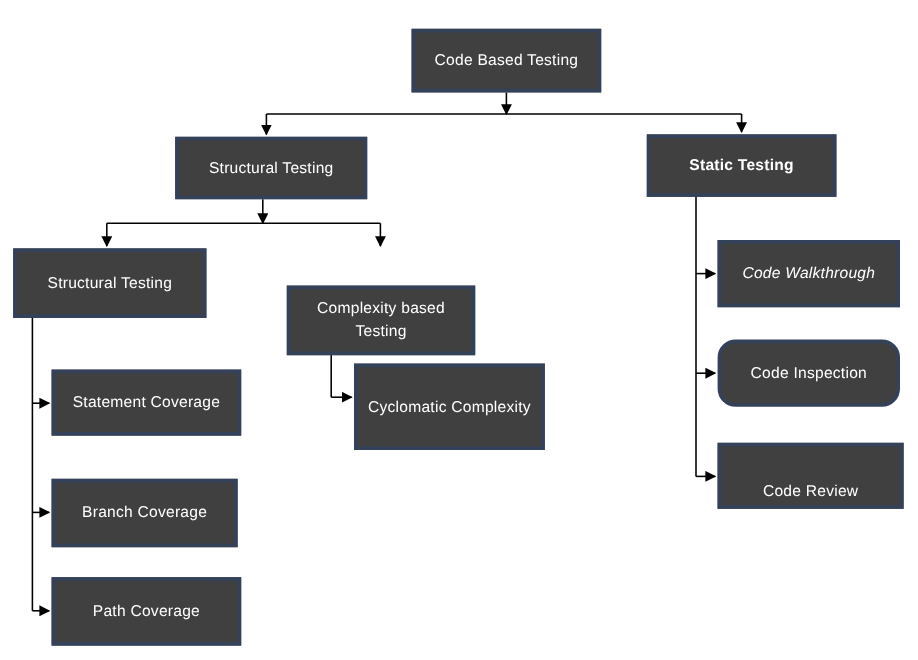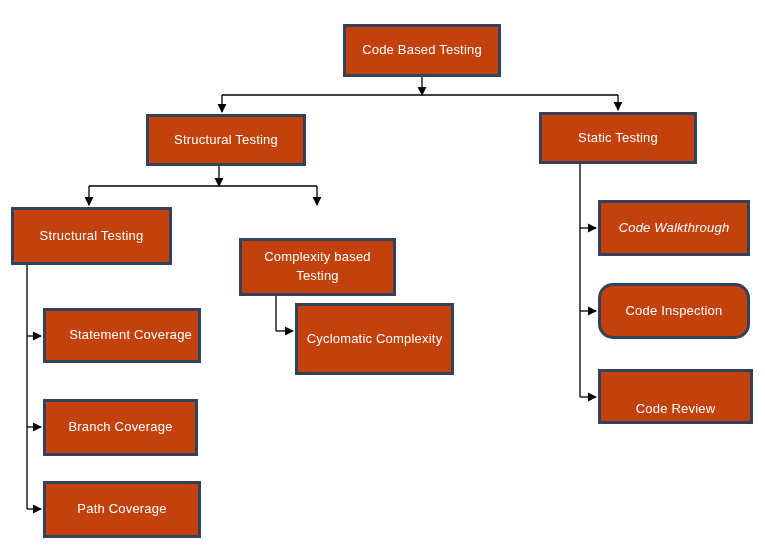--- a/index.html
+++ b/index.html
@@ -21,21 +21,21 @@
     position: absolute;
     left: 0;
     top: 0;
     width: 765px;
     height: 550px;
     pointer-events: none;
   }
   .node {
     position: absolute;
     box-sizing: border-box;
-    background: #c2410c;
+    background: #404040;
     border: 3px solid #33415a;
     color: #ffffff;
     display: flex;
     align-items: center;
     justify-content: center;
     text-align: center;
     font-size: 13px;
     line-height: 1.45;
     letter-spacing: 0.2px;
     padding: 2px 6px;
@@ -89,34 +89,34 @@
   </svg>
 
   <div class="node root" style="left:343px; top:24px; width:158px; height:53px;">
     <span class="label">Code Based Testing</span>
   </div>
 
   <div class="node" style="left:146px; top:114px; width:160px; height:52px;">
     <span class="label">Structural Testing</span>
   </div>
 
-  <div class="node" style="left:539px; top:112px; width:158px; height:52px;">
+  <div class="node" style="left:539px; top:112px; width:158px; height:52px;font-weight:bold;">
     <span class="label">Static Testing</span>
   </div>
 
   <div class="node" style="left:11px; top:207px; width:161px; height:58px;">
     <span class="label">Structural Testing</span>
   </div>
 
   <div class="node" style="left:239px; top:207px; width:157px; height:58px;margin-top:31px;">
     <span class="label">Complexity based
 Testing</span>
   </div>
 
-  <div class="node" style="left:43px; top:308px; width:158px; height:55px;justify-content:flex-end;">
+  <div class="node" style="left:43px; top:308px; width:158px; height:55px;">
     <span class="label">Statement Coverage</span>
   </div>
 
   <div class="node" style="left:43px; top:399px; width:155px; height:57px;">
     <span class="label">Branch Coverage</span>
   </div>
 
   <div class="node" style="left:43px; top:481px; width:158px; height:57px;">
     <span class="label">Path Coverage</span>
   </div>

